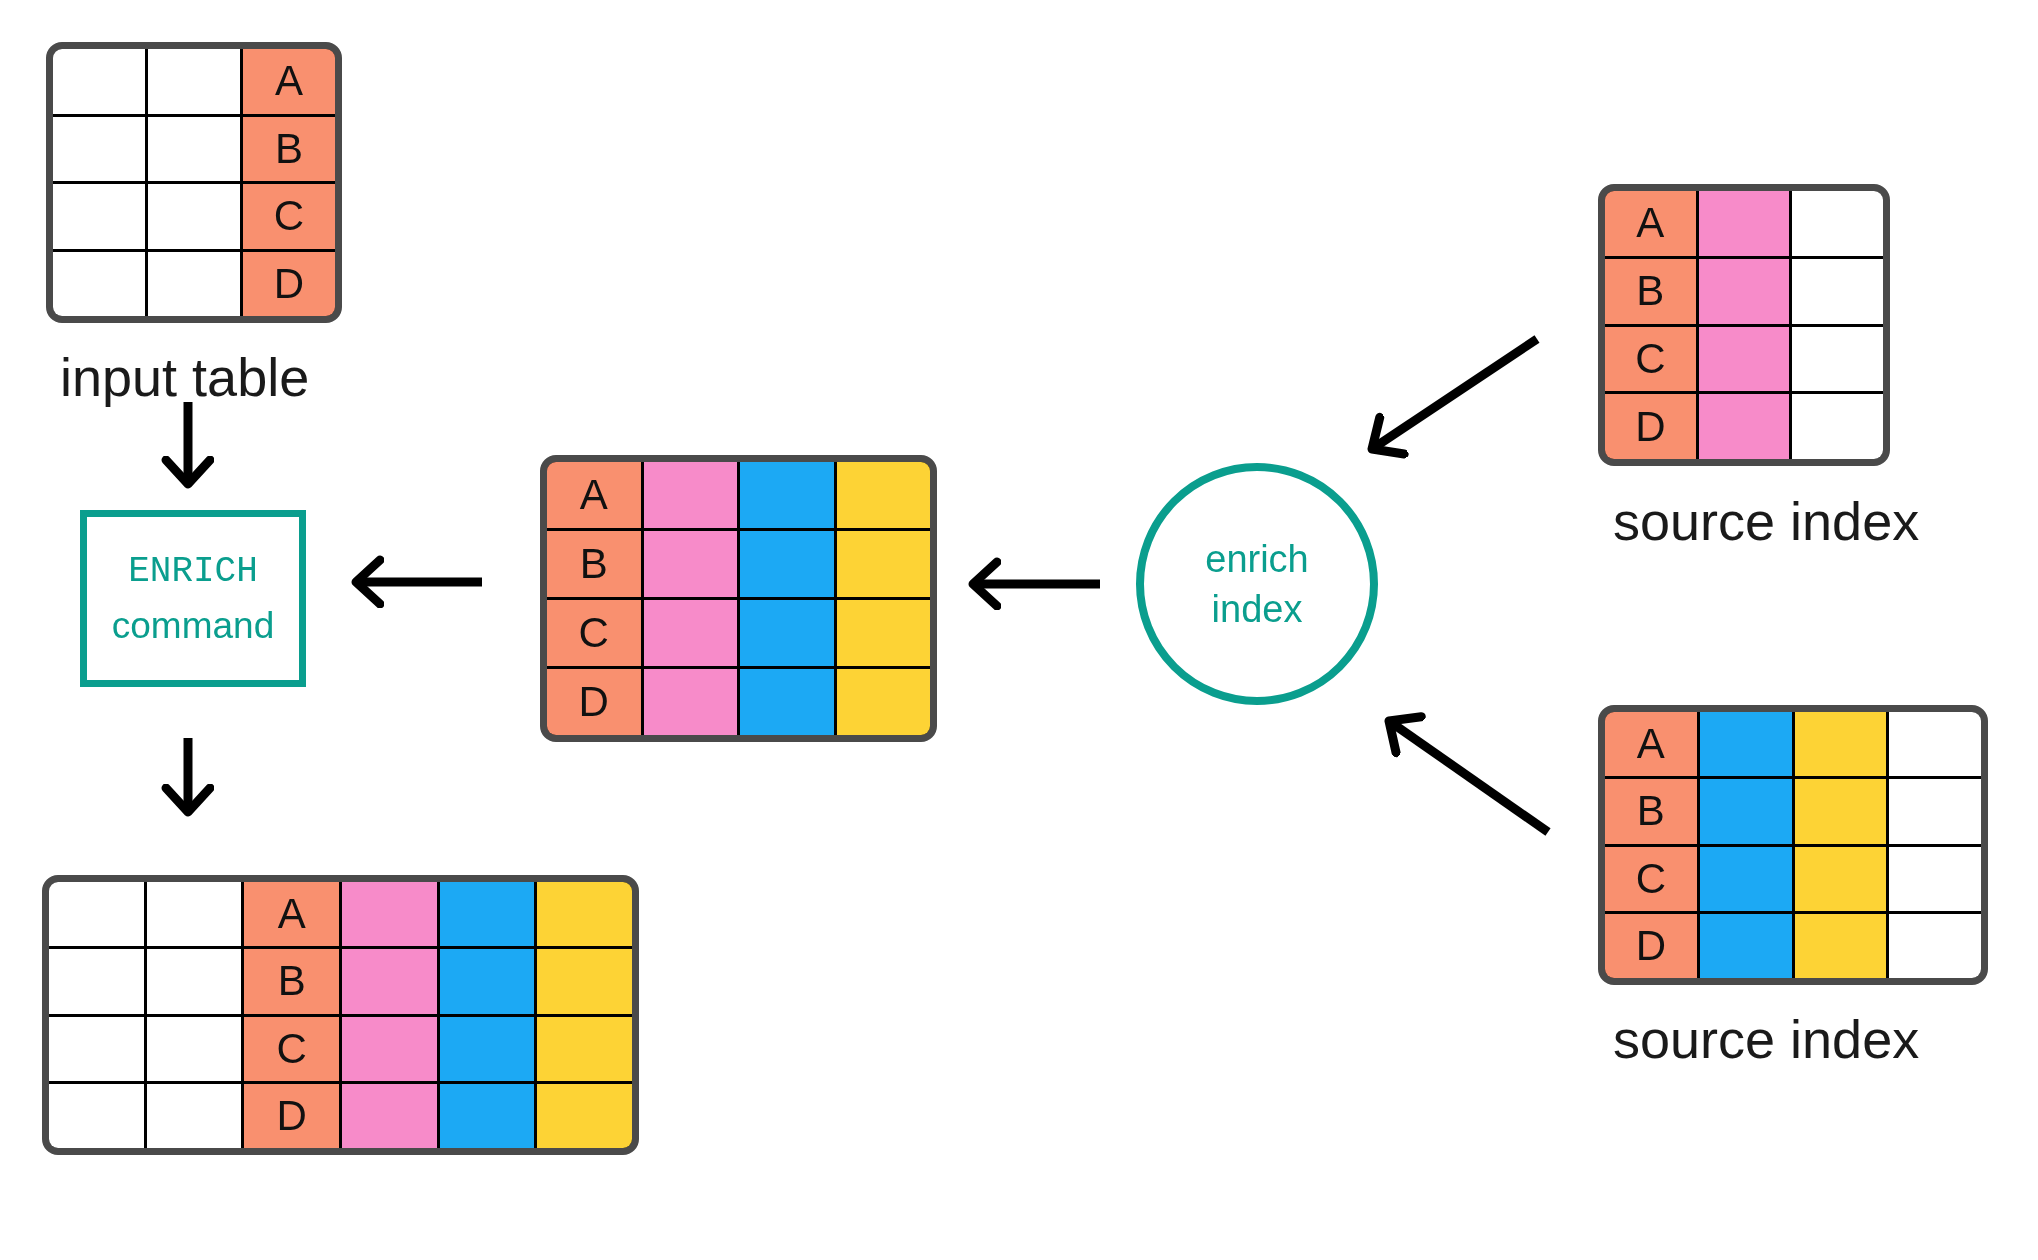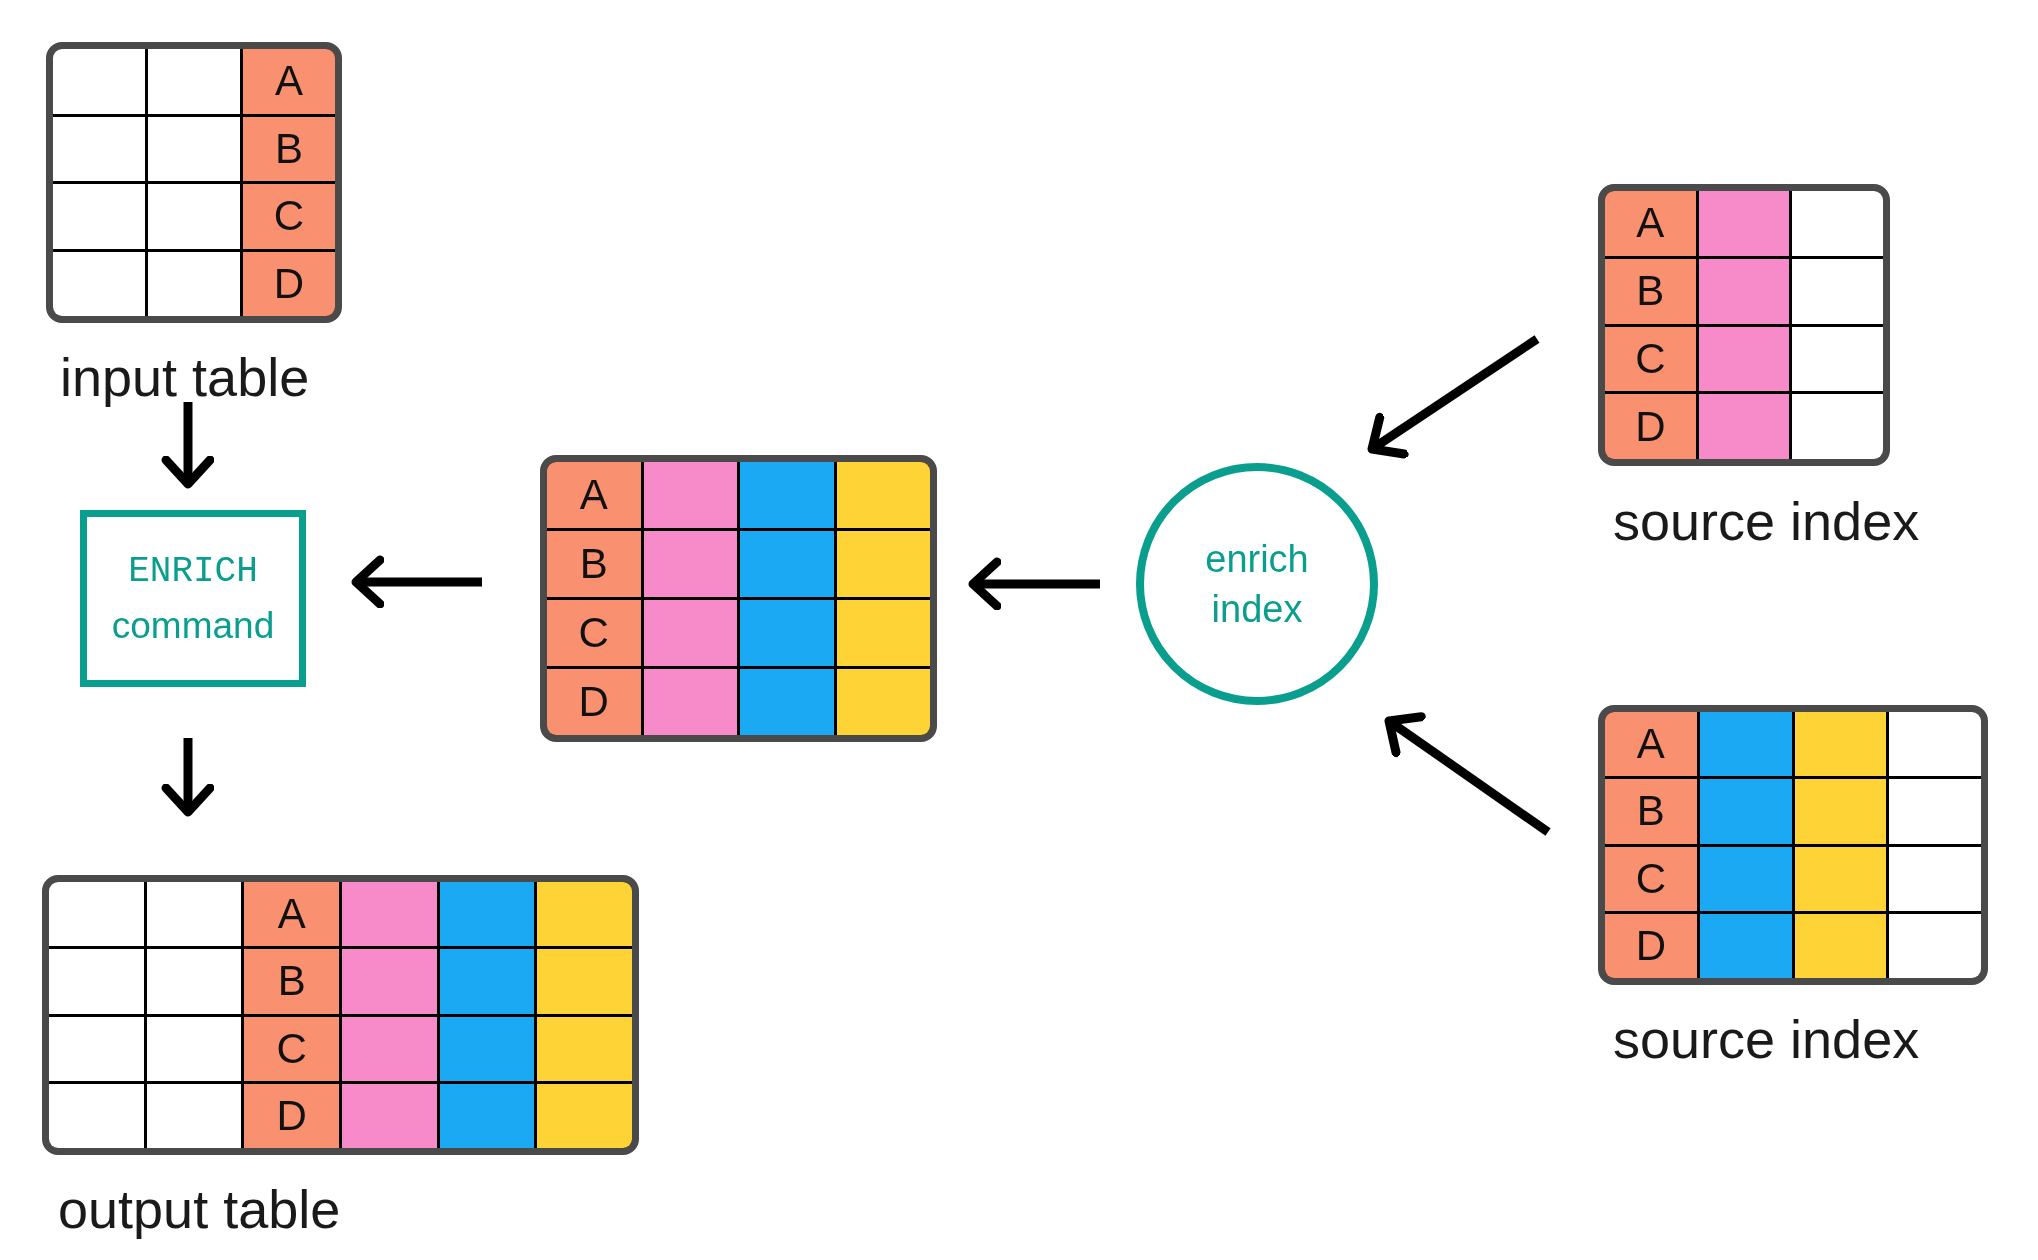--- a/index.html
+++ b/index.html
@@ -132,21 +132,20 @@
     <div class="cell pink"></div>
     <div class="cell blue"></div>
     <div class="cell yellow"></div>
     <div class="cell"></div>
     <div class="cell"></div>
     <div class="cell salmon">D</div>
     <div class="cell pink"></div>
     <div class="cell blue"></div>
     <div class="cell yellow"></div>
   </div>
-  <div class="tbl-label" style="left:58px; top:1178px;">output table</div>
 
   <div class="tbl cols4" style="left:540px; top:455px; width:397px; height:287px;">
     <div class="cell salmon">A</div>
     <div class="cell pink"></div>
     <div class="cell blue"></div>
     <div class="cell yellow"></div>
     <div class="cell salmon">B</div>
     <div class="cell pink"></div>
     <div class="cell blue"></div>
     <div class="cell yellow"></div>

